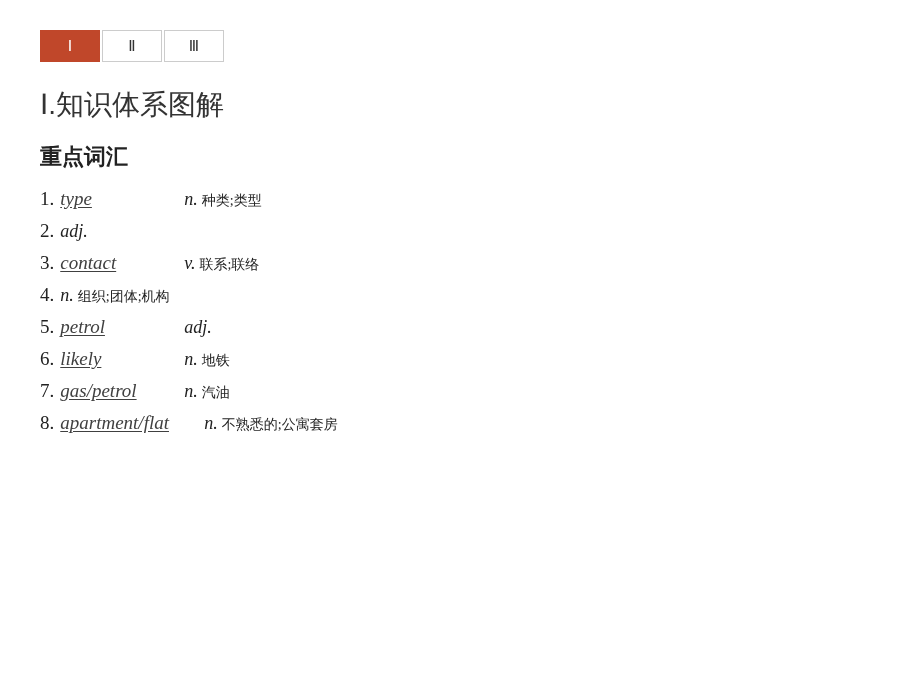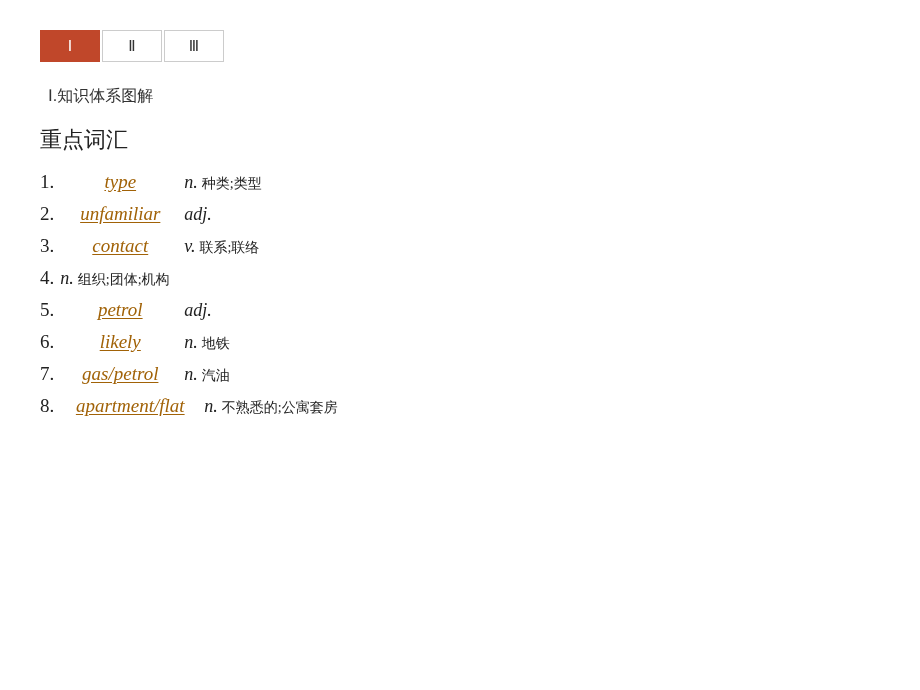--- a/index.html
+++ b/index.html
@@ -46,31 +46,30 @@
     }
 
     .tab-inactive {
       background: #ffffff;
       color: #333;
       border-color: #ccc;
     }
 
     
     .section-heading {
-      font-size: 16px;
+      font-size: 28px;
       color: #333;
       margin-bottom: 18px;
       font-family: "SimHei", "黑体", sans-serif;
-      margin-left: 8px;
     }
 
     
     .vocab-heading {
       font-size: 22px;
-      font-weight: normal;
+      font-weight: bold;
       color: #222;
       margin-bottom: 16px;
       font-family: "SimHei", "黑体", sans-serif;
     }
 
     
     .vocab-list {
       list-style: none;
       display: flex;
       flex-direction: column;
@@ -85,28 +84,27 @@
       gap: 4px;
     }
 
     .vocab-number {
       color: #222;
       font-size: 19px;
       margin-right: 2px;
     }
 
     .vocab-word {
-      color: #a16207;
+      color: #404040;
       text-decoration: underline;
       text-underline-offset: 2px;
       font-size: 19px;
       font-style: italic;
       min-width: 120px;
       display: inline-block;
-      text-align: center;
     }
 
     .vocab-word-wide {
       min-width: 140px;
     }
 
     .vocab-pos {
       font-style: italic;
       color: #222;
       font-size: 18px;
@@ -136,21 +134,20 @@
 
     <li class="vocab-item">
       <span class="vocab-number">1.</span>
       <span class="vocab-word">type</span>
       <span class="vocab-pos">n.</span>
       <span class="vocab-meaning">种类;类型</span>
     </li>
 
     <li class="vocab-item">
       <span class="vocab-number">2.</span>
-      <span class="vocab-word">unfamiliar</span>
       <span class="vocab-pos">adj.</span>
     </li>
 
     <li class="vocab-item">
       <span class="vocab-number">3.</span>
       <span class="vocab-word">contact</span>
       <span class="vocab-pos">v.</span>
       <span class="vocab-meaning">联系;联络</span>
     </li>
 

